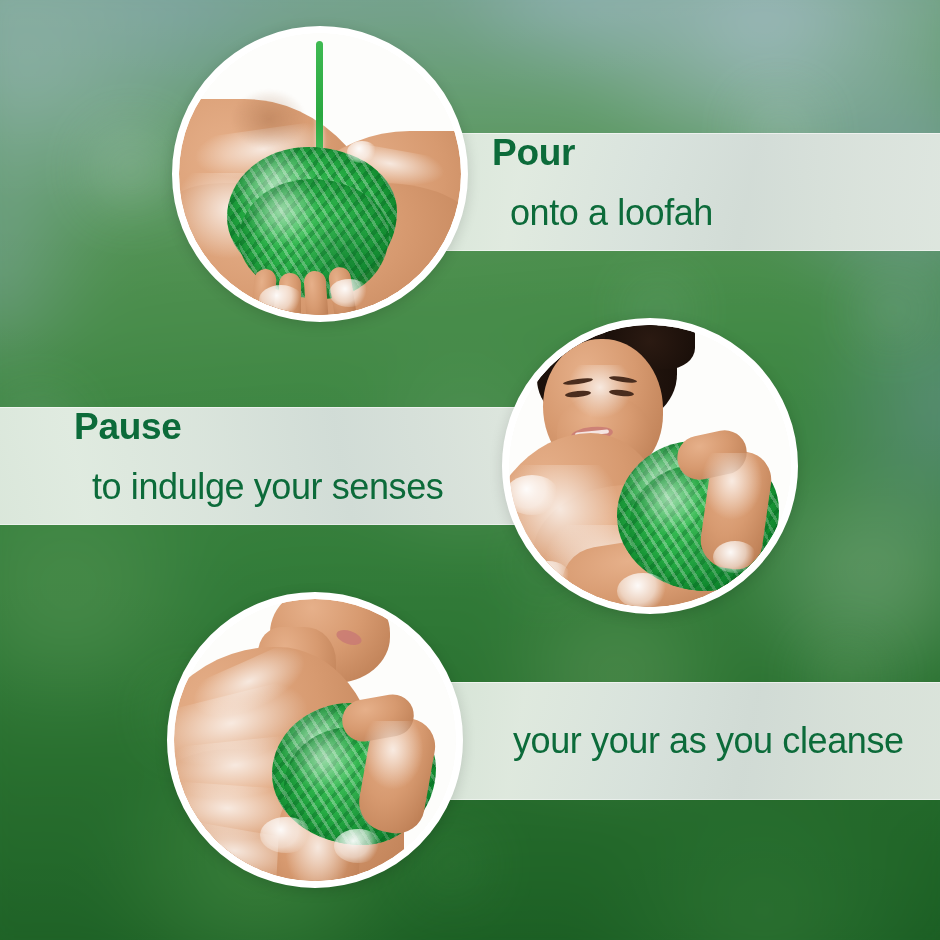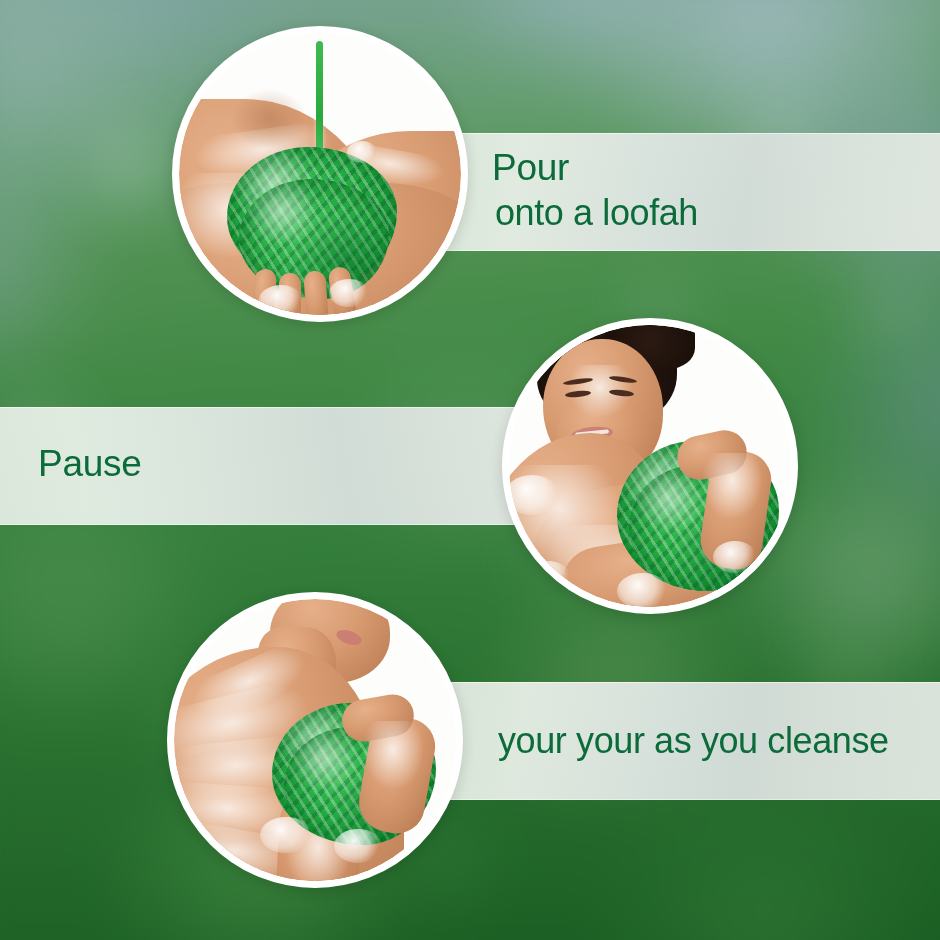--- a/index.html
+++ b/index.html
@@ -103,37 +103,37 @@
         rgba(214,223,219,.97) 64%,
         rgba(222,229,224,.96) 84%,
         rgba(230,236,230,.95) 100%);
   }
   #band-pour   { top: 133px; left: 430px; width: 510px; }
   #band-pause  { top: 407px; left: 0;     width: 530px; }
   #band-pamper { top: 682px; left: 432px; width: 508px; }
 
   .band-head {
     font-size: 37px;
-    font-weight: normal;
+    font-weight: bold;
     color: #0c6b3a;
     letter-spacing: -0.3px;
     line-height: 1.02;
     margin: 0 0 4px 0;
   }
   .band-sub {
     font-size: 36px;
     font-weight: 400;
     color: #0c6b3a;
     letter-spacing: -0.4px;
     line-height: 1.05;
-    margin: 3px;
+    margin: 18px;
   }
   #band-pour   .band-head, #band-pour   .band-sub { padding-left: 62px; }
   #band-pamper .band-head, #band-pamper .band-sub { padding-left: 63px; }
-  #band-pause  .band-head, #band-pause  .band-sub { padding-left: 38px; }
+  #band-pause  .band-head, #band-pause  .band-sub { padding-left: 74px; }
 
   
   .photo-circle {
     position: absolute;
     border-radius: 50%;
     overflow: hidden;
     background: #ffffff;
     border: 7px solid #ffffff;
     box-shadow: 0 3px 14px rgba(0,0,0,.14);
   }
@@ -220,20 +220,21 @@
   <div class="bg-speckle"></div>
   <div class="bg-vignette"></div>
 
   <div class="band right" id="band-pour">
     <div class="band-head">Pour</div>
     <div class="band-sub">onto a loofah</div>
   </div>
 
   <div class="band left" id="band-pause">
     <div class="band-head">Pause</div>
+    <div class="band-sub">to indulge your senses</div>
   </div>
 
   <div class="band right" id="band-pamper">
     <div class="band-sub">your your as you cleanse</div>
   </div>
 
   <div class="photo-circle" id="circle-pour">
     <div class="photo-inner">
 
       <div class="white-bg-wedge" style="inset:0;"></div>

